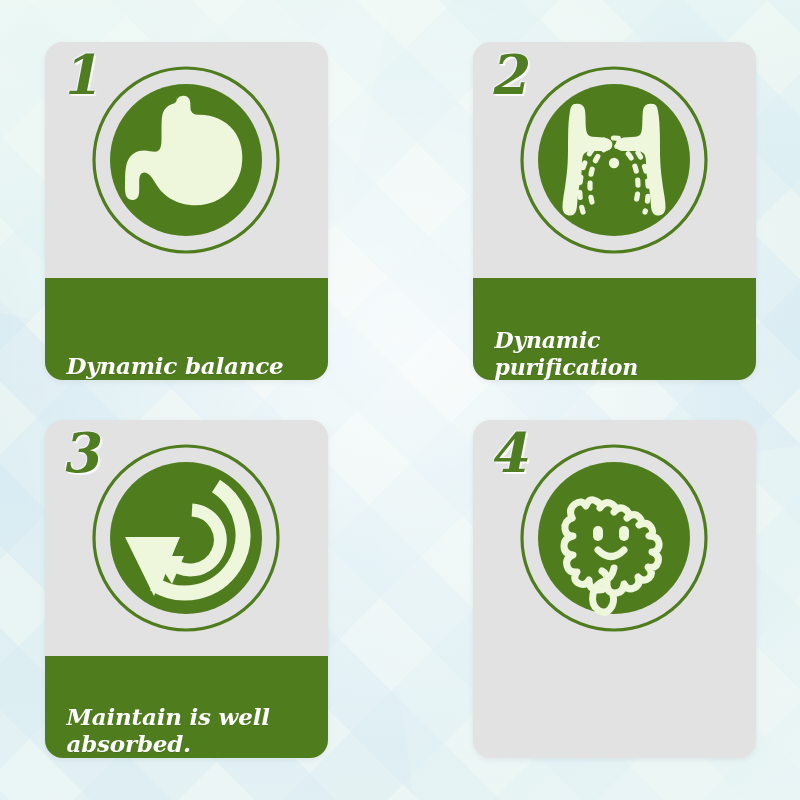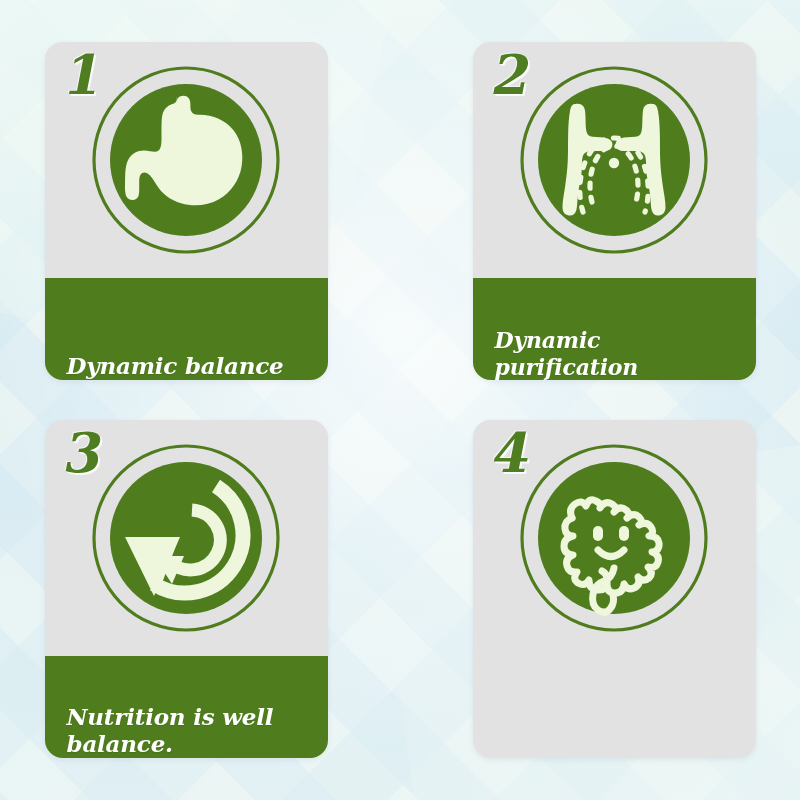--- a/index.html
+++ b/index.html
@@ -247,21 +247,21 @@
             </g>
 
             <path d="M36 96 L86 96 L66 150 Z" fill="#eef6dc"></path>
             <path d="M33 93 L88 93 L62 152 Z" fill="#eef6dc"></path>
 
             <path d="M62 112 L92 112 L80 140 Z" fill="#eef6dc"></path>
           </svg>
         </div>
       </div>
       <div class="card-label">
-        <span>Nutrition is well balance.</span>
+        <span>Maintain is well absorbed.</span>
       </div>
     </div>
 
     <div class="card card-4">
       <div class="card-top">
         <div class="num">4</div>
         <div class="icon-wrap">
           <svg viewBox="0 0 188 188" xmlns="http://www.w3.org/2000/svg">
             <circle cx="94" cy="94" r="92" fill="none" stroke="#4f7d1e" stroke-width="3.2"></circle>
             <circle cx="94" cy="94" r="76" fill="#4f7d1e"></circle>

